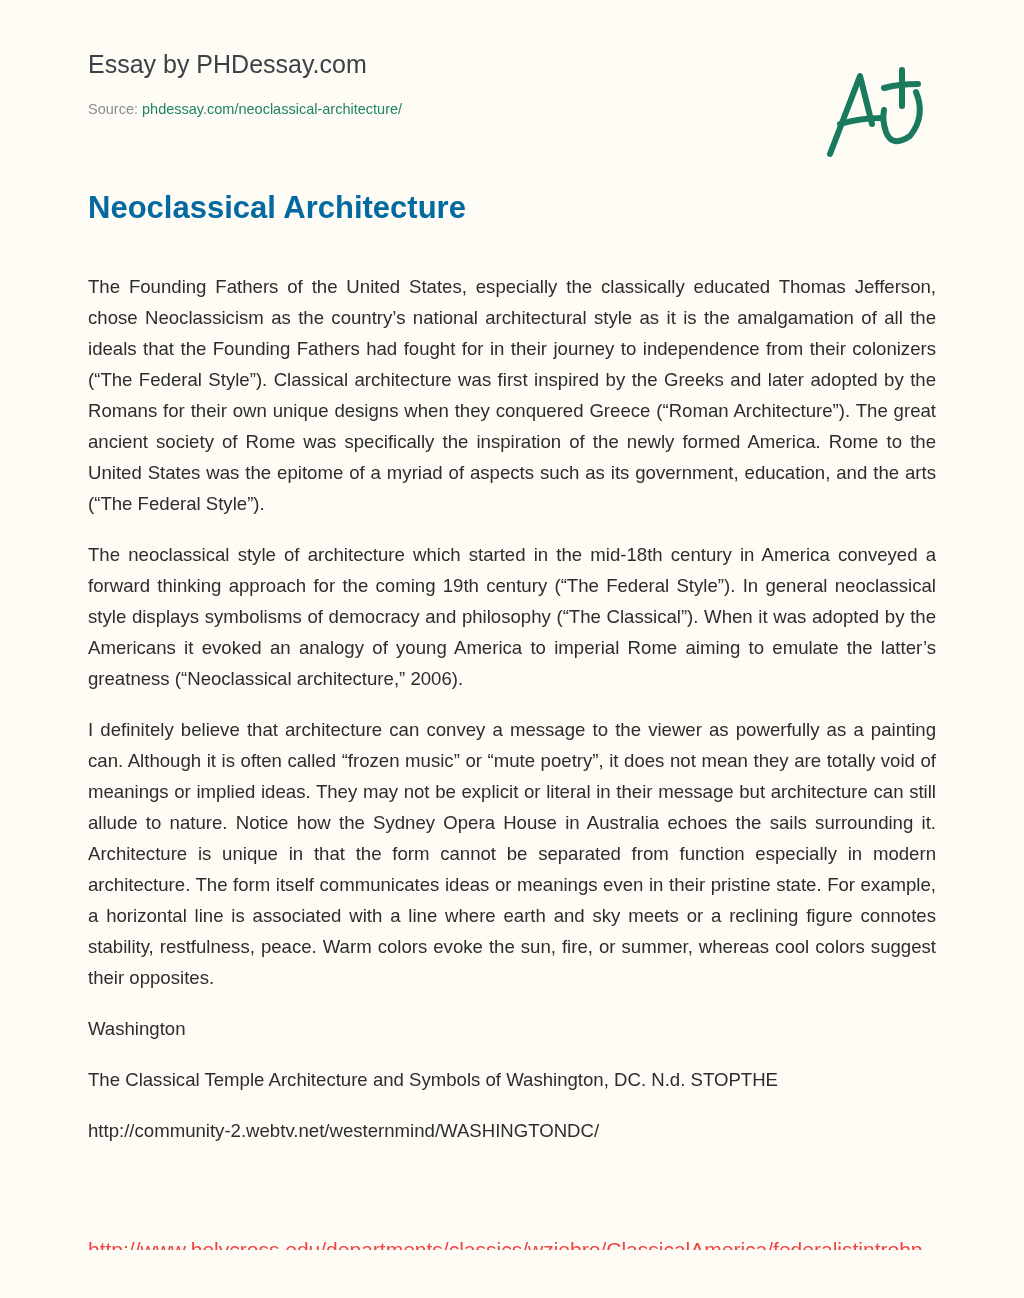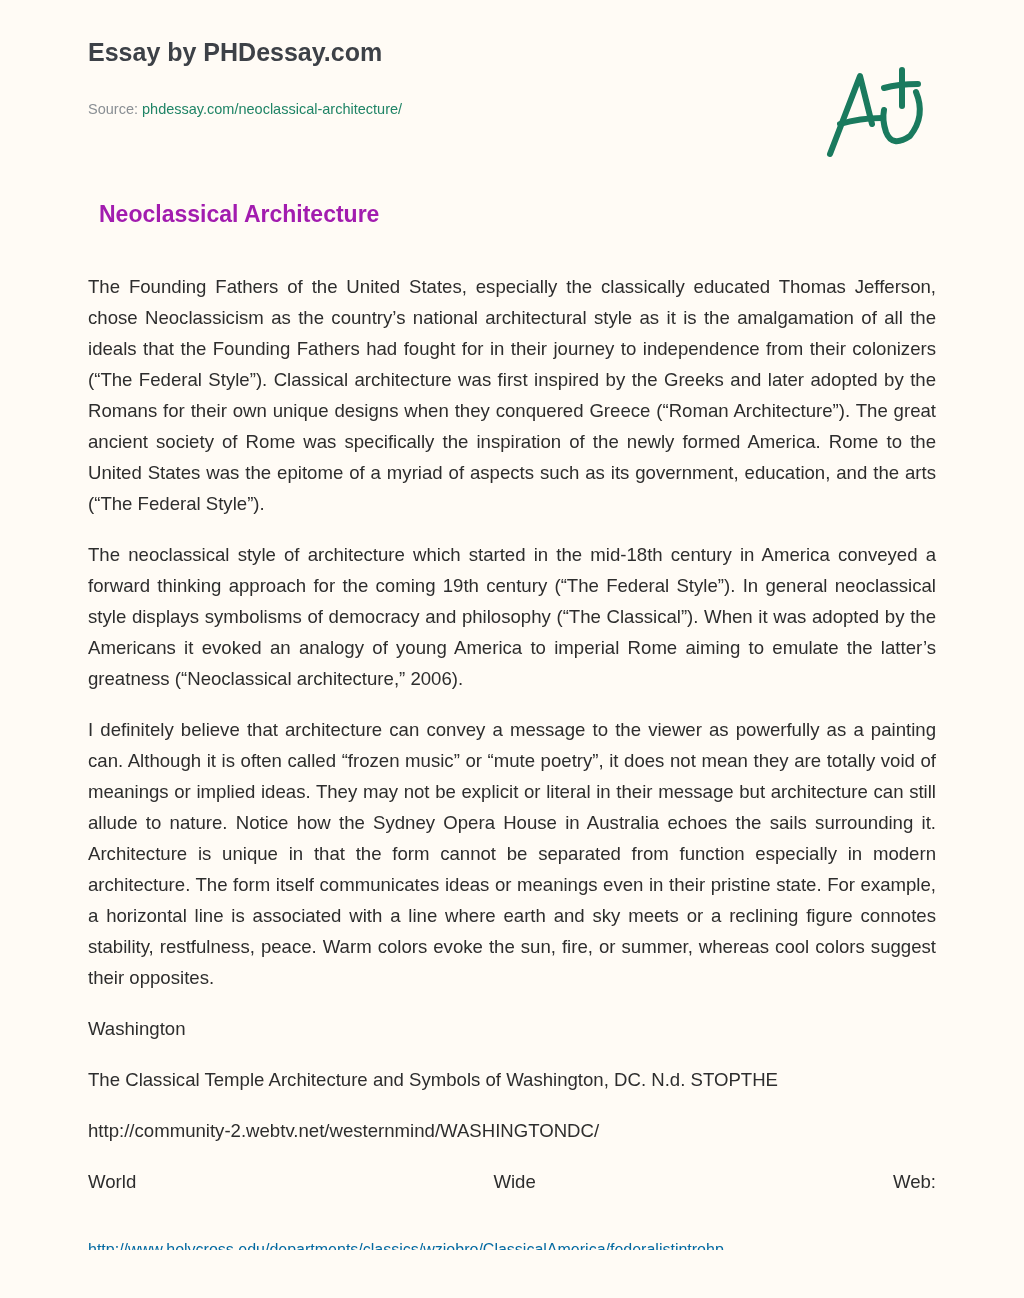--- a/index.html
+++ b/index.html
@@ -4,44 +4,44 @@
 <style>
   html, body { margin:0; padding:0; }
   body {
     width:1024px; height:1298px; overflow:hidden;
     background:#fffbf5;
     font-family:"Liberation Sans", "DejaVu Sans", sans-serif;
     color:#2b2b2b;
     position:relative;
   }
   .brand {
-    position:absolute; left:88px; top:38px;
-    font-size:25px; font-weight:bold; color:#3d4147;
+    position:absolute; left:88px; top:50px;
+    font-size:25px; font-weight:normal; color:#3d4147;
   }
   .source {
     position:absolute; left:88px; top:101px;
     font-size:14.5px; color:#8a8f94;
   }
   .source a { color:#1f8466; text-decoration:none;text-align:center; }
   .logo { position:absolute; left:822px; top:62px; width:110px; height:100px; }
   .title {
     position:absolute; left:88px; top:190px;
-    font-size:23px; font-weight:bold; color:#a21caf;
-    margin:11px;
+    font-size:31px; font-weight:bold; color:#0369a1;
+    margin:0;
   }
   .content {
     position:absolute; left:88px; top:271px; width:848px;
     font-size:18.6px; line-height:31px; color:#2d2d2d;
   }
   .content p { margin:0 0 20px 0; text-align:justify; }
   .content p.ref { text-align:left; margin:0 0 20px 0; }
   .content p.refjust { text-align:justify; text-align-last:justify; margin:0; }
   .clip {
     position:absolute; left:88px; top:1240px; width:848px; height:10px;
-    overflow:hidden; font-size:16px; line-height:26px; color:#0369a1; white-space:nowrap;
+    overflow:hidden; font-size:21px; line-height:26px; color:#ef4444; white-space:nowrap;
   }
   .clip span { position:relative; top:-3px; }
 </style>
 </head>
 <body>
 
 <div class="brand">Essay by PHDessay.com</div>
 <div class="source">
   <span>Source:</span>
   <a>phdessay.com/neoclassical-architecture/</a>
@@ -59,18 +59,17 @@
 
 <h1 class="title">Neoclassical Architecture</h1>
 
 <div class="content">
   <p>The Founding Fathers of the United States, especially the classically educated Thomas Jefferson, chose Neoclassicism as the country’s national architectural style as it is the amalgamation of all the ideals that the Founding Fathers had fought for in their journey to independence from their colonizers (“The Federal Style”).  Classical architecture was first inspired by the Greeks and later adopted by the Romans for their own unique designs when they conquered Greece (“Roman Architecture”). The great ancient society of Rome was specifically the inspiration of the newly formed America.  Rome to the United States was the epitome of a myriad of aspects such as its government, education, and the arts (“The Federal Style”).</p>
   <p>The neoclassical style of architecture which started in the mid-18th century in America conveyed a forward thinking approach for the coming 19th century (“The Federal Style”).  In general neoclassical style displays symbolisms of democracy and philosophy (“The Classical”). When it was adopted by the Americans it evoked an analogy of young America to imperial Rome aiming to emulate the latter’s greatness (“Neoclassical architecture,” 2006).</p>
   <p>I definitely believe that architecture can convey a message to the viewer as powerfully as a painting can.  Although it is often called “frozen music” or “mute poetry”, it does not mean they are totally void of meanings or implied ideas. They may not be explicit or literal in their message but architecture can still allude to nature.  Notice how the Sydney Opera House in Australia echoes the sails surrounding it. Architecture is unique in that the form cannot be separated from function especially in modern architecture.  The form itself communicates ideas or meanings even in their pristine state.  For example, a horizontal line is associated with a line where earth and sky meets or a reclining figure connotes stability, restfulness, peace.  Warm colors evoke the sun, fire, or summer, whereas cool colors suggest their opposites.</p>
   <p class="ref">Washington</p>
   <p class="ref">The Classical Temple Architecture and Symbols of Washington, DC. N.d. STOPTHE</p>
   <p class="ref">http://community-2.webtv.net/westernmind/WASHINGTONDC/</p>
-  <p class="refjust">World Wide Web:</p>
 </div>
 
 <div class="clip">
   <span>http://www.holycross.edu/departments/classics/wziobro/ClassicalAmerica/federalistintrohp</span>
 </div>
 
 </body></html>

